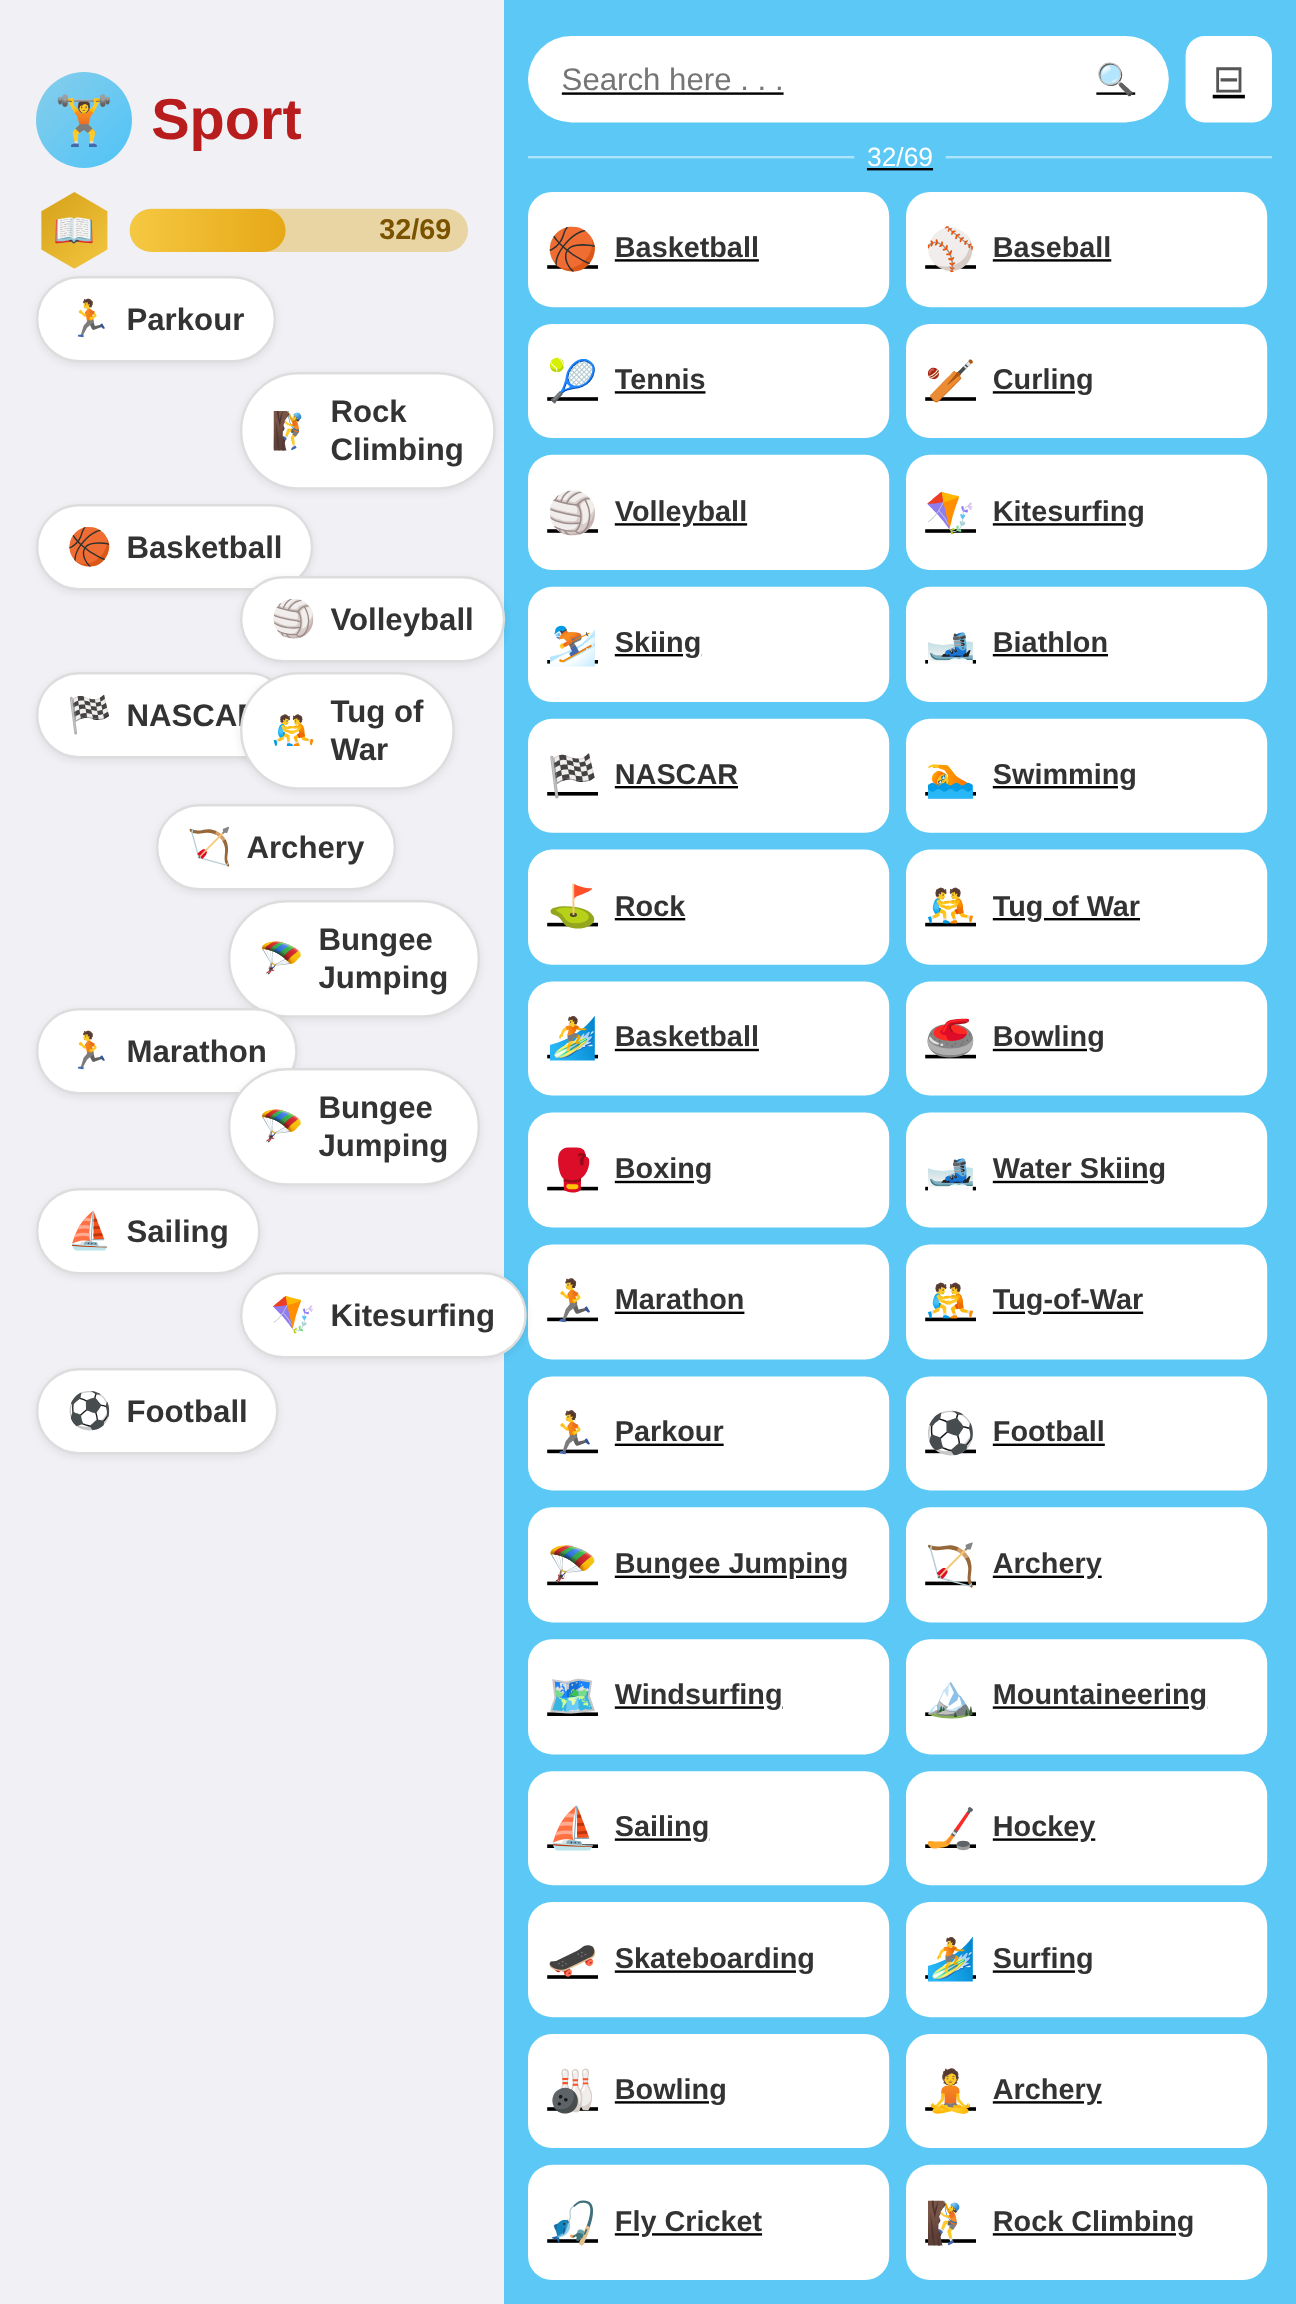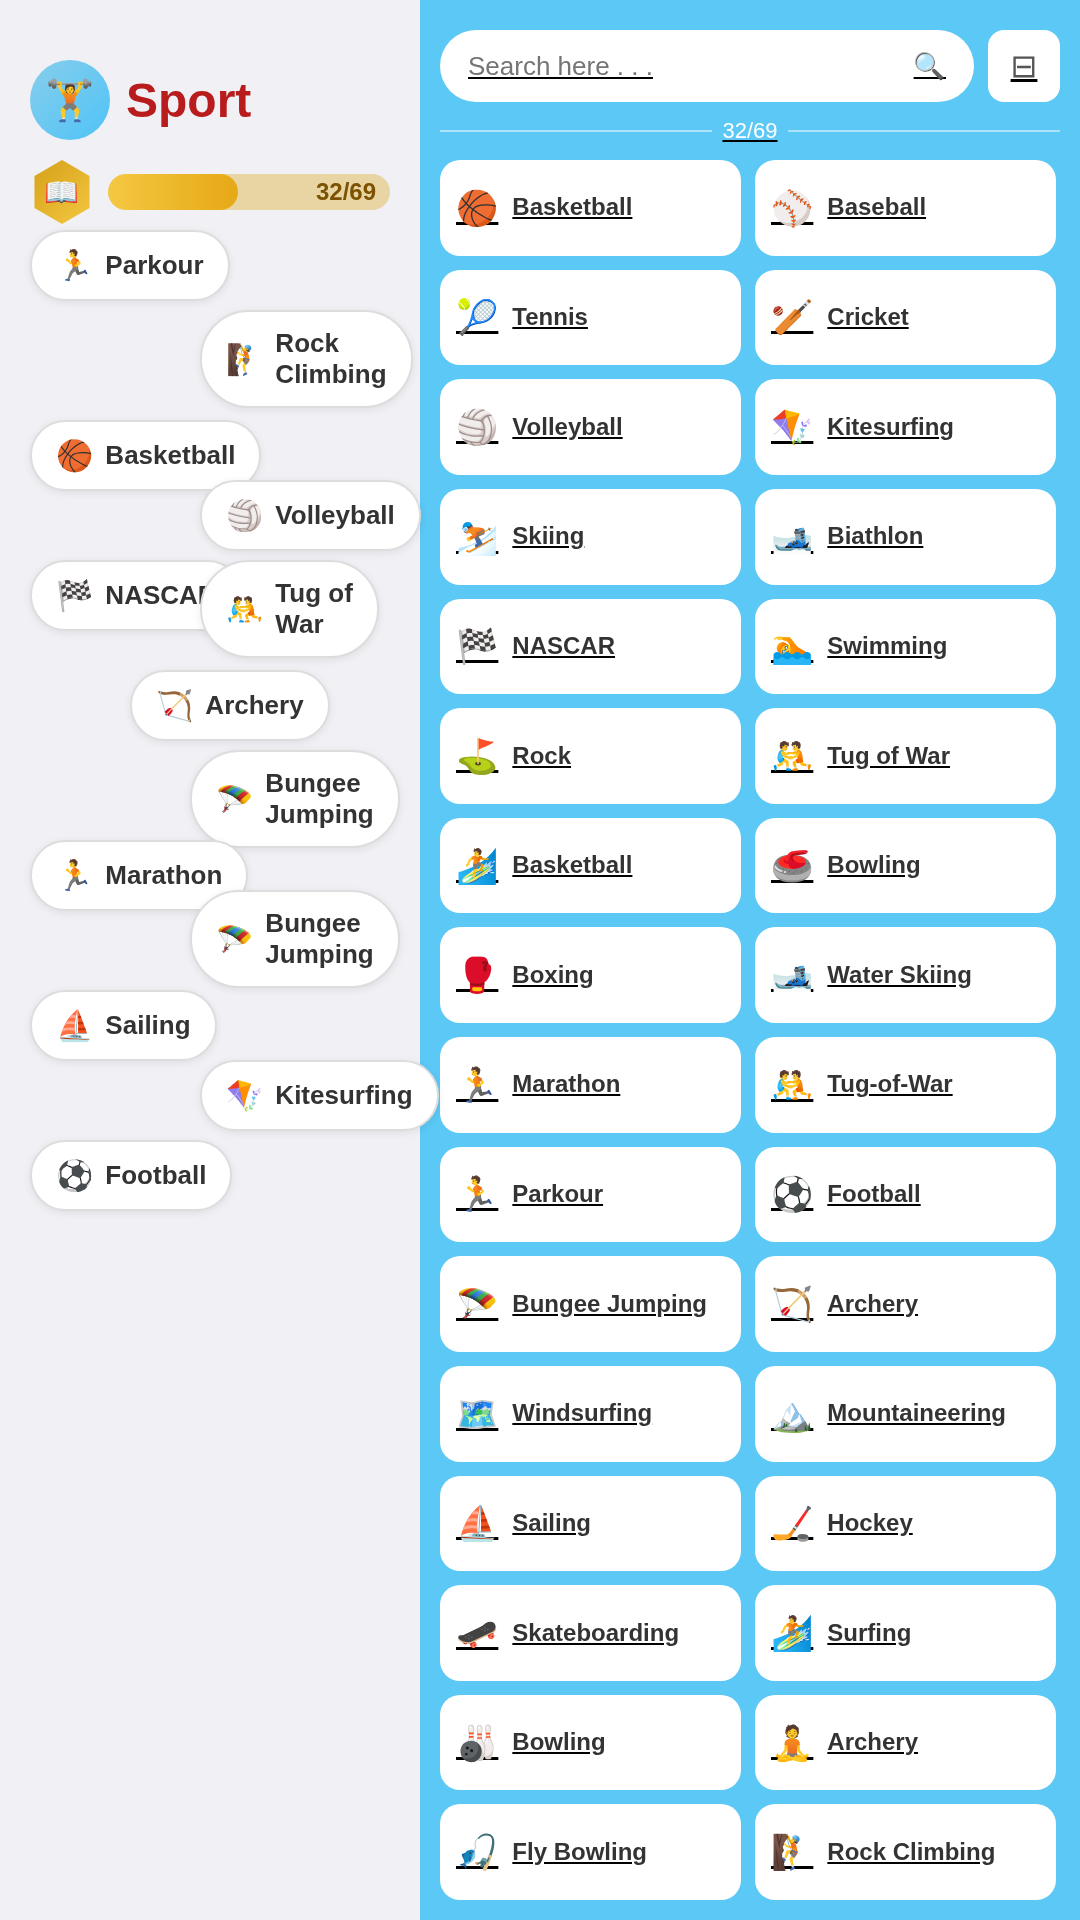--- a/index.html
+++ b/index.html
@@ -343,21 +343,21 @@
       <div class="sport-card">
       <span class="card-icon">⚾</span>
       <span class="card-label">Baseball</span>
     </div>
       <div class="sport-card">
       <span class="card-icon">🎾</span>
       <span class="card-label">Tennis</span>
     </div>
       <div class="sport-card">
       <span class="card-icon">🏏</span>
-      <span class="card-label">Cricket</span>
+      <span class="card-label">Curling</span>
     </div>
       <div class="sport-card">
       <span class="card-icon">🏐</span>
       <span class="card-label">Volleyball</span>
     </div>
       <div class="sport-card">
       <span class="card-icon">🪁</span>
       <span class="card-label">Kitesurfing</span>
     </div>
       <div class="sport-card">
@@ -451,20 +451,20 @@
       <div class="sport-card">
       <span class="card-icon">🎳</span>
       <span class="card-label">Bowling</span>
     </div>
       <div class="sport-card">
       <span class="card-icon">🧘</span>
       <span class="card-label">Archery</span>
     </div>
       <div class="sport-card">
       <span class="card-icon">🎣</span>
-      <span class="card-label">Fly Bowling</span>
+      <span class="card-label">Fly Cricket</span>
     </div>
       <div class="sport-card">
       <span class="card-icon">🧗</span>
       <span class="card-label">Rock Climbing</span>
     </div>
     </div>
 </div>
 
 </body></html>

